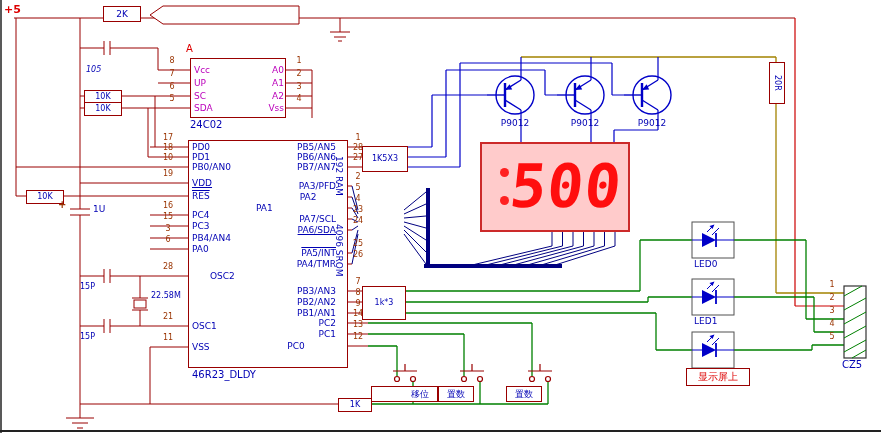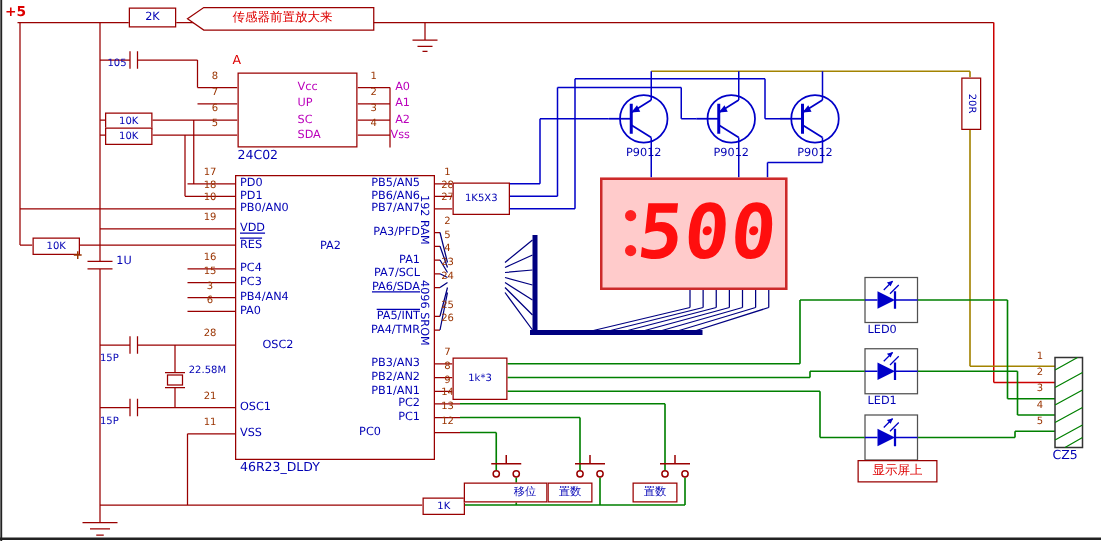--- a/index.html
+++ b/index.html
@@ -1,21 +1,21 @@
 <!DOCTYPE html>
 <html><head>
 <meta charset="utf-8">
 <style>
   html,body{margin:0;padding:0;background:#fff;}
   #stage{position:relative;width:881px;height:433px;background:#ffffff;overflow:hidden;
          font-family:"DejaVu Sans",sans-serif;}
   #stage svg{position:absolute;left:0;top:0;}
   .lbl{position:absolute;white-space:nowrap;line-height:1;}
   .blue{color:#0000B4;}
-  .mag{color:#BB00BB;margin-left:44px;}
+  .mag{color:#BB00BB;}
   .redtx{color:#DD0000;}
   .maroontx{color:#993300;}
   .num{position:absolute;color:#993300;font-size:8px;height:10px;line-height:10px;text-align:center;white-space:nowrap;}
   .box{position:absolute;border:1px solid #990000;background:#fff;color:#0000B4;text-align:center;overflow:hidden;white-space:nowrap;}
   .chip{position:absolute;border:1.5px solid #990000;background:#fff;box-sizing:border-box;}
   .pname{position:absolute;font-size:9px;height:12px;line-height:12px;white-space:nowrap;}
   .u{text-decoration:underline;}
   .o{text-decoration:overline;}
   .vt{writing-mode:vertical-rl;}
   .disp{position:absolute;left:480px;top:142px;width:150px;height:90px;background:#FFCBCB;
@@ -157,23 +157,22 @@
   <g>
     <rect x="844" y="286" width="22" height="72" fill="#fff" stroke="#333" stroke-width="1.2"></rect>
     <path d="M844 296L862 286 M844 310L866 298 M844 324L866 312 M844 338L866 326 M844 352L866 340 M852 358L866 350" stroke="#008000" stroke-width="1" fill="none"></path>
   </g>
 </svg>
 
 <span class="lbl redtx" style="left:4px;top:4px;font-size:11px;font-weight:bold;">+5</span>
 
 <div class="box" style="left:103px;top:6px;width:36px;height:14px;line-height:14px;font-size:9px;">2K</div>
 
-<div class="lbl redtx" style="left:152px;top:7px;width:148px;height:16px;line-height:16px;font-size:10px;text-align:center;">传感器前置放大来</div>
-
-<span class="lbl blue" style="left:86px;top:47px;font-size:8px;">105</span>
+
+<span class="lbl blue" style="left:86px;top:66px;font-size:8px;font-style:italic;">105</span>
 
 <div class="box" style="left:84px;top:90px;width:36px;height:12px;line-height:12px;font-size:8px;">10K</div>
 <div class="box" style="left:84px;top:102px;width:36px;height:12px;line-height:12px;font-size:8px;">10K</div>
 <div class="box" style="left:26px;top:190px;width:36px;height:12px;line-height:12px;font-size:8px;">10K</div>
 
 <span class="lbl maroontx" style="left:58px;top:200px;font-size:10px;font-weight:bold;">+</span>
 <span class="lbl blue" style="left:93px;top:205px;font-size:9px;">1U</span>
 
 <span class="lbl blue" style="left:80px;top:283px;font-size:8px;">15P</span>
 <span class="lbl blue" style="left:80px;top:333px;font-size:8px;">15P</span>
@@ -222,22 +221,22 @@
 <span class="num" style="left:152px;top:224px;width:32px;">3</span>
 <span class="num" style="left:152px;top:235px;width:32px;">6</span>
 <span class="num" style="left:152px;top:262px;width:32px;">28</span>
 <span class="num" style="left:152px;top:312px;width:32px;">21</span>
 <span class="num" style="left:152px;top:333px;width:32px;">11</span>
 
 <span class="pname blue" style="left:256px;top:141px;width:80px;text-align:right;">PB5/AN5</span>
 <span class="pname blue" style="left:256px;top:151px;width:80px;text-align:right;">PB6/AN6</span>
 <span class="pname blue" style="left:256px;top:161px;width:80px;text-align:right;">PB7/AN7</span>
 <span class="pname blue" style="left:256px;top:180px;width:80px;text-align:right;">PA3/PFD</span>
-<span class="pname blue" style="left:256px;top:191px;width:80px;text-align:left;">PA2</span>
-<span class="pname blue" style="left:256px;top:202px;width:80px;text-align:right;">PA1</span>
+<span class="pname blue" style="left:268px;top:191px;width:80px;text-align:center;">PA2</span>
+<span class="pname blue" style="left:256px;top:202px;width:80px;text-align:left;">PA1</span>
 <span class="pname blue" style="left:256px;top:213px;width:80px;text-align:right;">PA7/SCL</span>
 <span class="pname blue u" style="left:256px;top:224px;width:80px;text-align:right;">PA6/SDA</span>
 <span class="pname blue o" style="left:256px;top:247px;width:80px;text-align:right;">PA5/INT</span>
 <span class="pname blue" style="left:256px;top:258px;width:80px;text-align:right;">PA4/TMR</span>
 <span class="pname blue" style="left:256px;top:285px;width:80px;text-align:right;">PB3/AN3</span>
 <span class="pname blue" style="left:256px;top:296px;width:80px;text-align:right;">PB2/AN2</span>
 <span class="pname blue" style="left:256px;top:307px;width:80px;text-align:right;">PB1/AN1</span>
 <span class="pname blue" style="left:256px;top:317px;width:80px;text-align:right;">PC2</span>
 <span class="pname blue" style="left:256px;top:328px;width:80px;text-align:right;">PC1</span>
 <span class="pname blue" style="left:256px;top:340px;width:80px;text-align:center;">PC0</span>

